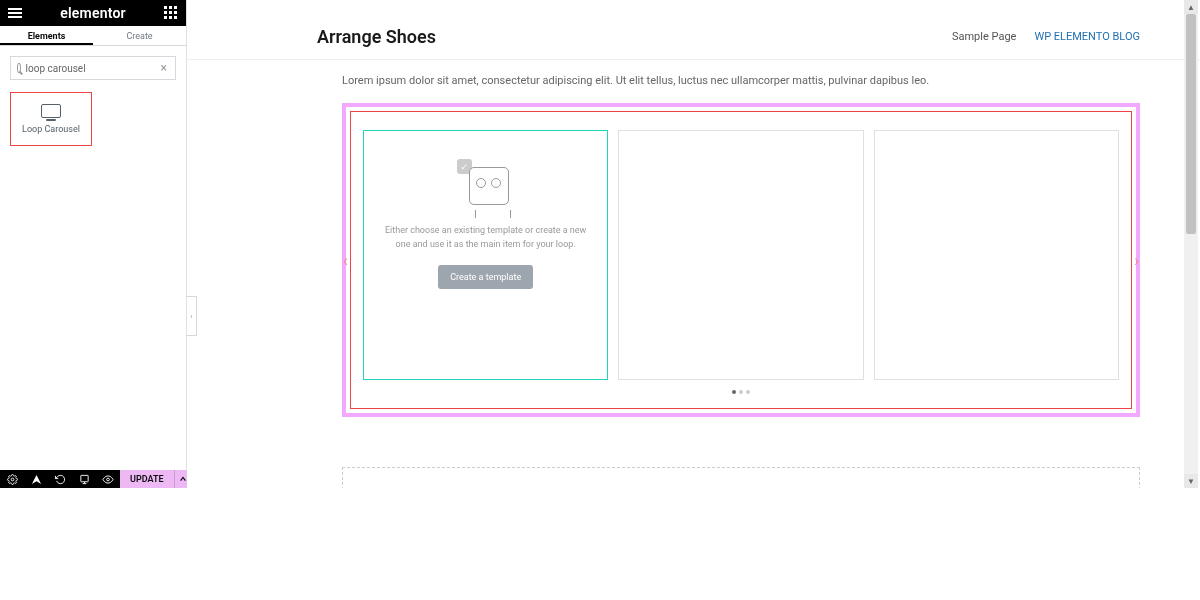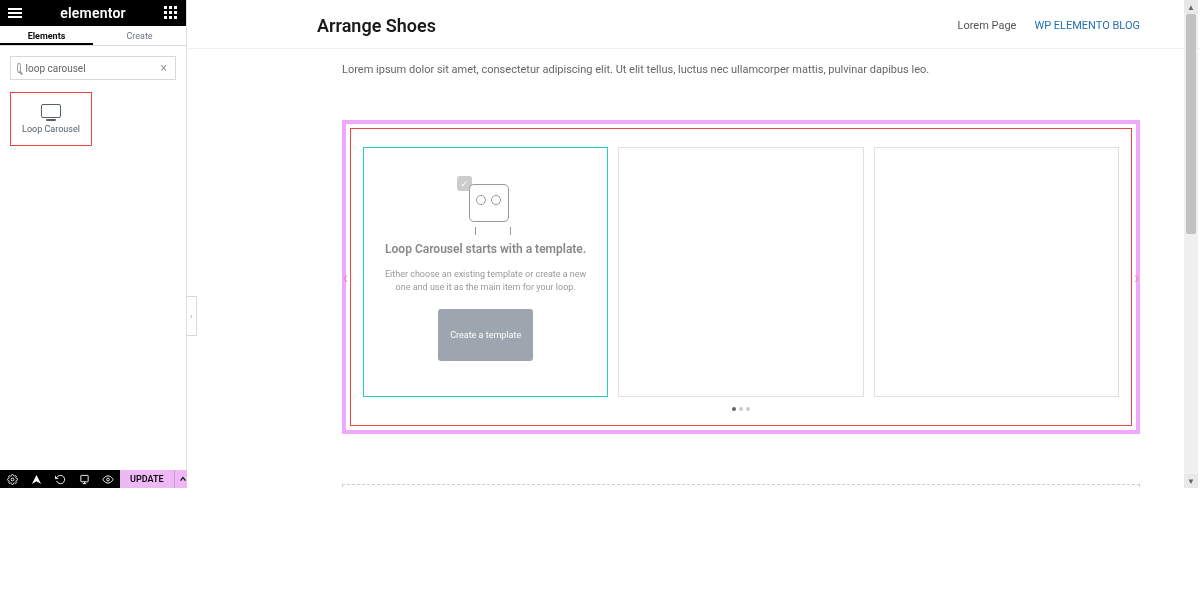--- a/index.html
+++ b/index.html
@@ -27,43 +27,43 @@
 .widget-icon:after{content:"";position:absolute;bottom:-4px;left:50%;transform:translateX(-50%);width:10px;height:2px;background:#556068;border-radius:1px}
 .widget-label{font-size:9px;color:#556068}
 .bottombar{height:18px;background:#000;display:flex;align-items:center}
 .bb-left{display:flex;height:100%}
 .bb-btn{width:24px;display:flex;align-items:center;justify-content:center;cursor:pointer}
 .bb-right{margin-left:auto;display:flex;height:100%}
 .update-btn{background:#eeb8f5;color:#0c0d0e;font-size:9px;font-weight:600;padding:0 10px;display:flex;align-items:center;cursor:pointer}
 .caret-btn{background:#eeb8f5;width:18px;display:flex;align-items:center;justify-content:center;border-left:1px solid rgba(0,0,0,.15);cursor:pointer}
 .collapse-handle{position:absolute;left:187px;top:296px;width:10px;height:40px;background:#fff;border:1px solid #d5d8dc;border-left:none;display:flex;align-items:center;justify-content:center;font-size:8px;color:#999;cursor:pointer;z-index:5}
 .canvas{flex:1;position:relative;overflow-y:auto;background:#fff}
-.page-header{display:flex;align-items:center;justify-content:space-between;padding:15px 60px 12px 130px;border-bottom:1px solid #eee}
+.page-header{display:flex;align-items:center;justify-content:space-between;padding:26px 60px 12px 130px;border-bottom:1px solid #eee}
 .page-title{font-size:18px;font-weight:600;color:#1a1a1a}
 .nav-links{display:flex;gap:18px;font-size:11px}
 .nav-links a{text-decoration:none;color:#555}
 .nav-links a.blog{color:#2271b1}
 .page-body{padding:14px 60px 30px 155px}
-.lorem{font-size:11px;color:#666;margin-bottom:44px}
+.lorem{font-size:11px;color:#666;margin-bottom:16px}
 .section-outline{border:4px solid #f3a8ff;padding:4px;position:relative}
 .inner-outline{border:1px solid #ef4444;padding:18px 12px 14px;position:relative}
 .carousel{display:flex;gap:10px;position:relative}
 .card{flex:1;border:1px solid #e0e0e0;min-height:250px}
 .card.first{border:1px solid #22d3be}
 .card.first .card-inner{padding:28px 14px 20px;text-align:center}
 .mascot{width:70px;height:55px;margin:0 auto 10px;position:relative}
 .mascot-box{width:40px;height:38px;border:1.5px solid #999;border-radius:5px;position:absolute;left:18px;top:8px;background:#fff}
 .mascot-eyes{position:absolute;top:10px;left:0;right:0;display:flex;justify-content:center;gap:5px}
 .mascot-eyes span{width:10px;height:10px;border:1.5px solid #999;border-radius:50%}
 .mascot-badge{width:15px;height:15px;background:#ccc;border-radius:3px;position:absolute;left:6px;top:0;display:flex;align-items:center;justify-content:center;color:#fff;font-size:9px}
 .mascot-legs{position:absolute;bottom:-4px;left:24px;right:10px;display:flex;justify-content:space-between}
 .mascot-legs span{width:1px;height:8px;background:#999}
 .card-title{font-size:12px;font-weight:600;color:#888;line-height:1.4;margin-bottom:10px}
 .card-sub{font-size:9px;color:#999;line-height:1.5;margin-bottom:14px}
-.create-btn{display:inline-block;background:#9da5ae;color:#fff;font-size:9px;padding:21px 12px;border-radius:3px;cursor:pointer}
+.create-btn{display:inline-block;background:#9da5ae;color:#fff;font-size:9px;padding:7px 12px;border-radius:3px;cursor:pointer}
 .arrow{position:absolute;top:50%;transform:translateY(-50%);font-size:16px;color:#ef8a8a;cursor:pointer}
 .arrow.left{left:-8px}
 .arrow.right{right:-8px}
 .dots{display:flex;justify-content:center;gap:3px;margin-top:10px}
 .dots span{width:4px;height:4px;border-radius:50%;background:#ccc}
 .dots span.active{background:#666}
 .drop-zone{margin-top:50px;border:1px dashed #ccc;padding:24px 0;text-align:center}
 .add-row{display:flex;justify-content:center;gap:6px;margin-bottom:10px}
 .circ{width:28px;height:28px;border-radius:50%;display:flex;align-items:center;justify-content:center;font-size:16px;cursor:pointer}
 .circ.plus{background:#f3a8ff;color:#000}
@@ -156,21 +156,21 @@
       </div>
     </div>
   </div>
 
   <div class="collapse-handle">‹</div>
 
   <div class="canvas">
     <div class="page-header">
       <div class="page-title">Arrange Shoes</div>
       <div class="nav-links">
-        <a href="#">Lorem Page</a>
+        <a href="#">Sample Page</a>
         <a href="#" class="blog">WP ELEMENTO BLOG</a>
       </div>
     </div>
     <div class="page-body">
       <div class="lorem">Lorem ipsum dolor sit amet, consectetur adipiscing elit. Ut elit tellus, luctus nec ullamcorper mattis, pulvinar dapibus leo.</div>
 
       <div class="section-outline">
         <div class="inner-outline">
           <div class="arrow left">‹</div>
           <div class="arrow right">›</div>
@@ -183,21 +183,20 @@
                     <div class="mascot-eyes">
                         <span></span>
                         <span></span>
                       </div>
                   </div>
                   <div class="mascot-legs">
                       <span></span>
                       <span></span>
                     </div>
                 </div>
-                <div class="card-title">Loop Carousel starts with a template.</div>
                 <div class="card-sub">Either choose an existing template or create a new one and use it as the main item for your loop.</div>
                 <div class="create-btn">Create a template</div>
               </div>
             </div>
             <div class="card"></div>
             <div class="card"></div>
           </div>
           <div class="dots">
             <span class="active"></span>
             <span></span>

